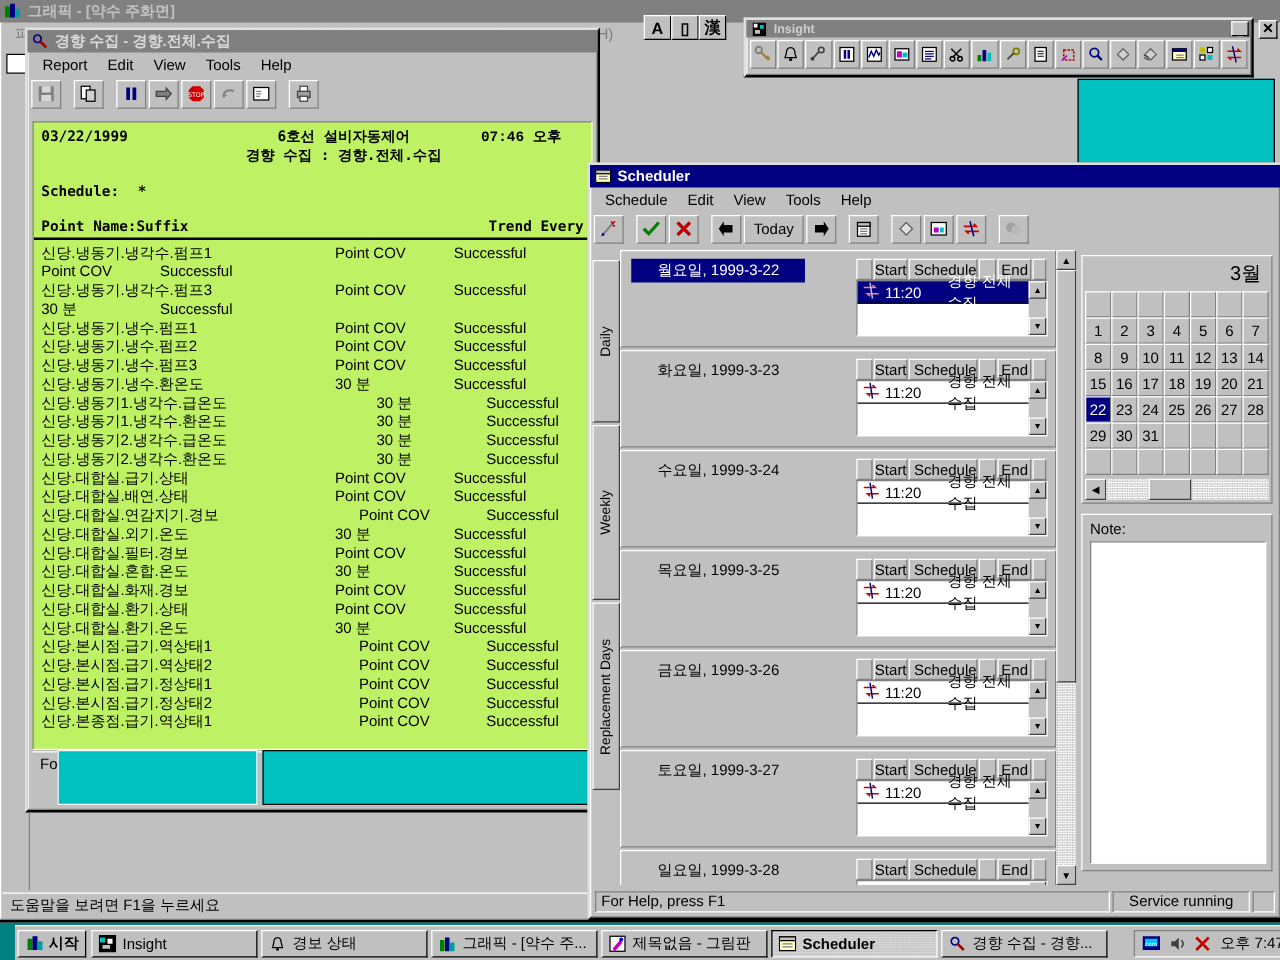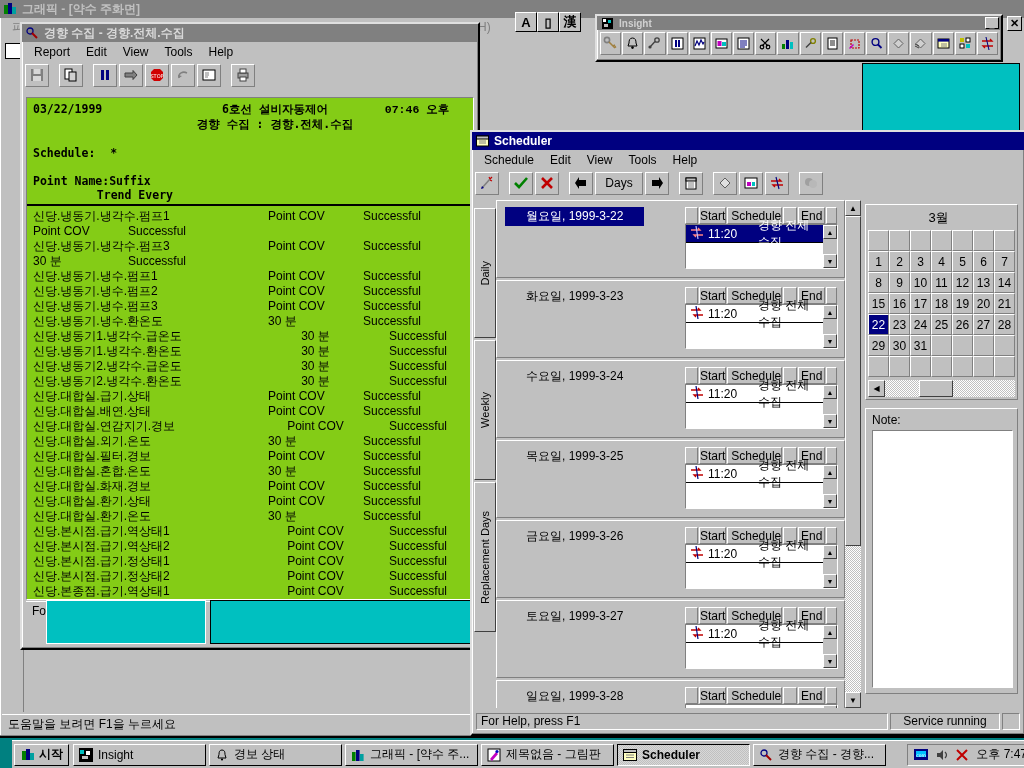--- a/index.html
+++ b/index.html
@@ -69,36 +69,36 @@
   #bgapp { left: -2px; top: -2px; width: 1030px; height: 740px; }
   #bgapp .titlebar { background: #808080; color:#c0c0c0; }
   #bg-menu { color: #808080; }
   #bg-client { position:absolute; left:2px; top:39px; right:2px; bottom:24px; background:#c0c0c0; }
 
   
   #report { left: 20px; top: 22px; width: 460px; height: 628px; }
   #rep-title { background: #808080; color: #d8d8d8; }
   #rep-body {
     position: absolute; left: 4px; top: 73px; right: 4px; bottom: 48px;
-    background: #84cc16;
+    background: #bef264;
     border-top: 1px solid #808080; border-left: 1px solid #808080;
     border-right: 1px solid #ffffff; border-bottom: 1px solid #ffffff;
     overflow: hidden;
     font-family: "DejaVu Sans Mono", monospace;
   }
   #rep-head { padding: 4px 6px 0 6px; font-size: 11.5px; font-weight: bold; color:#000; }
   .rh-row { display: flex; }
   .rh-date { width: 150px; }
   .rh-center { flex: 1; text-align: center; }
   .rh-time { width: 100px; text-align: center; font-family: Liberation Mono, monospace; }
   #rep-sel { padding: 0 6px; margin-top: 14px; font-size: 11.5px; font-weight:bold; }
   #rep-colhdr {
     display:flex; padding: 0 6px; margin-top: 14px;
     font-size: 11.5px; font-weight: bold;
-    border-bottom: 2px solid #000; padding-bottom: 2px; flex-direction: column;
+    border-bottom: 2px solid #000; padding-bottom: 2px;
   }
   #rep-colhdr .c1 { flex: 1; }
   #rep-colhdr .c2 { width: 140px; text-align: right; }
   #rep-rows { margin-top: 3px; font-family: "Liberation Sans", sans-serif; }
   .rrow { display:flex; font-size: 12px; line-height: 15px; padding-left: 6px; color:#000; }
   .rrow .n { width: 235px; white-space: nowrap; }
   .rrow .t { width: 95px; }
   .rrow .s { width: 110px; }
   .rrow.ctr .t, .rrow.ctr .s { text-align: center; }
   #rep-status { position:absolute; left:4px; bottom:28px; right:4px; height:19px;
@@ -225,21 +225,21 @@
              border-right-color:#404040;border-bottom-color:#404040;}
   #sch-right { flex:1; padding: 4px 4px 0 4px; }
 
   
   #cal {
     background:#c0c0c0;
     border-top:1px solid #ffffff; border-left:1px solid #ffffff;
     border-right:1px solid #808080; border-bottom:1px solid #808080;
     padding:2px;
   }
-  #cal-title { text-align:center; font-size:13px; padding: 2px 6px 3px 0; }
+  #cal-title { text-align:right; font-size:16px; padding: 2px 6px 3px 0; }
   .calrow { display:flex; }
   .calcell {
     width:21px; height:21px; font-size:12px;
     display:flex; align-items:center; justify-content:center;
     background:#c0c0c0;
     border-top:1px solid #ffffff; border-left:1px solid #ffffff;
     border-right:1px solid #808080; border-bottom:1px solid #808080;
   }
   .calcell.sel { background:#000080; color:#ffffff; }
   #calscroll { display:flex; margin-top:3px; height:17px; }
@@ -751,21 +751,21 @@
           <svg width="16" height="16" viewBox="0 0 16 16">
             <path d="M3 3 L13 13 M13 3 L3 13" stroke="#c00000" stroke-width="2.6"></path>
           </svg>
         </div>
       <div class="tsep"></div>
       <div class="tbtn">
           <svg width="16" height="16" viewBox="0 0 16 16">
             <path d="M13 5 h-7 V2 L2 8 L6 14 V11 h7z" fill="#000"></path>
           </svg>
         </div>
-      <div class="tbtn" style="width:48px">Days</div>
+      <div class="tbtn" style="width:48px">Today</div>
       <div class="tbtn">
           <svg width="16" height="16" viewBox="0 0 16 16">
             <path d="M3 5 h7 V2 L14 8 L10 14 V11 H3z" fill="#000"></path>
           </svg>
         </div>
       <div class="tsep"></div>
       <div class="tbtn">
           <svg width="16" height="16" viewBox="0 0 16 16">
             <rect x="3" y="3" width="10" height="11" fill="#fff" stroke="#000"></rect>
             <rect x="3" y="3" width="10" height="3" fill="#c0c0c0" stroke="#000"></rect>

